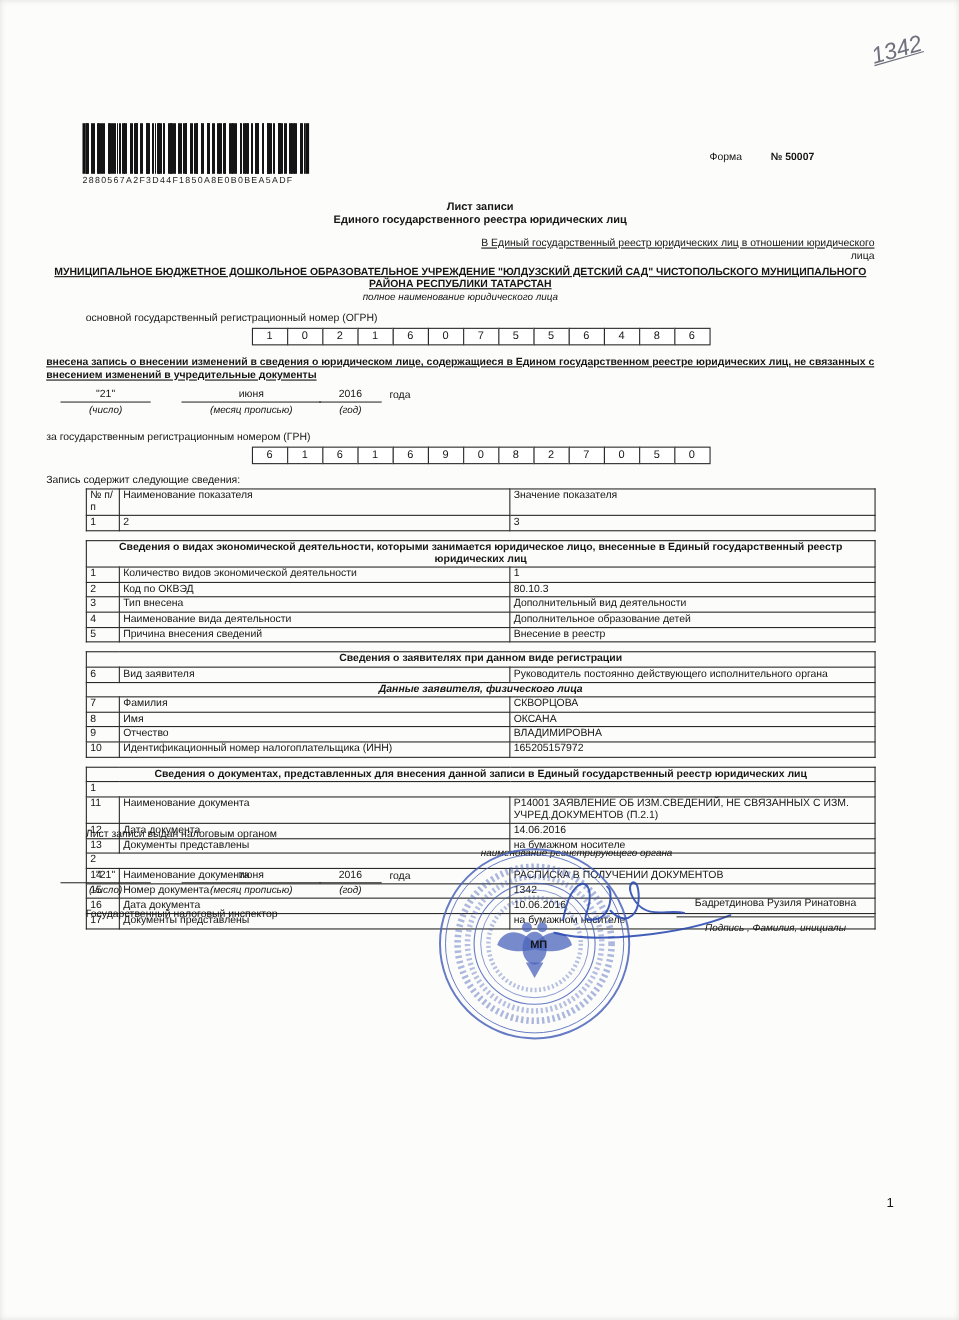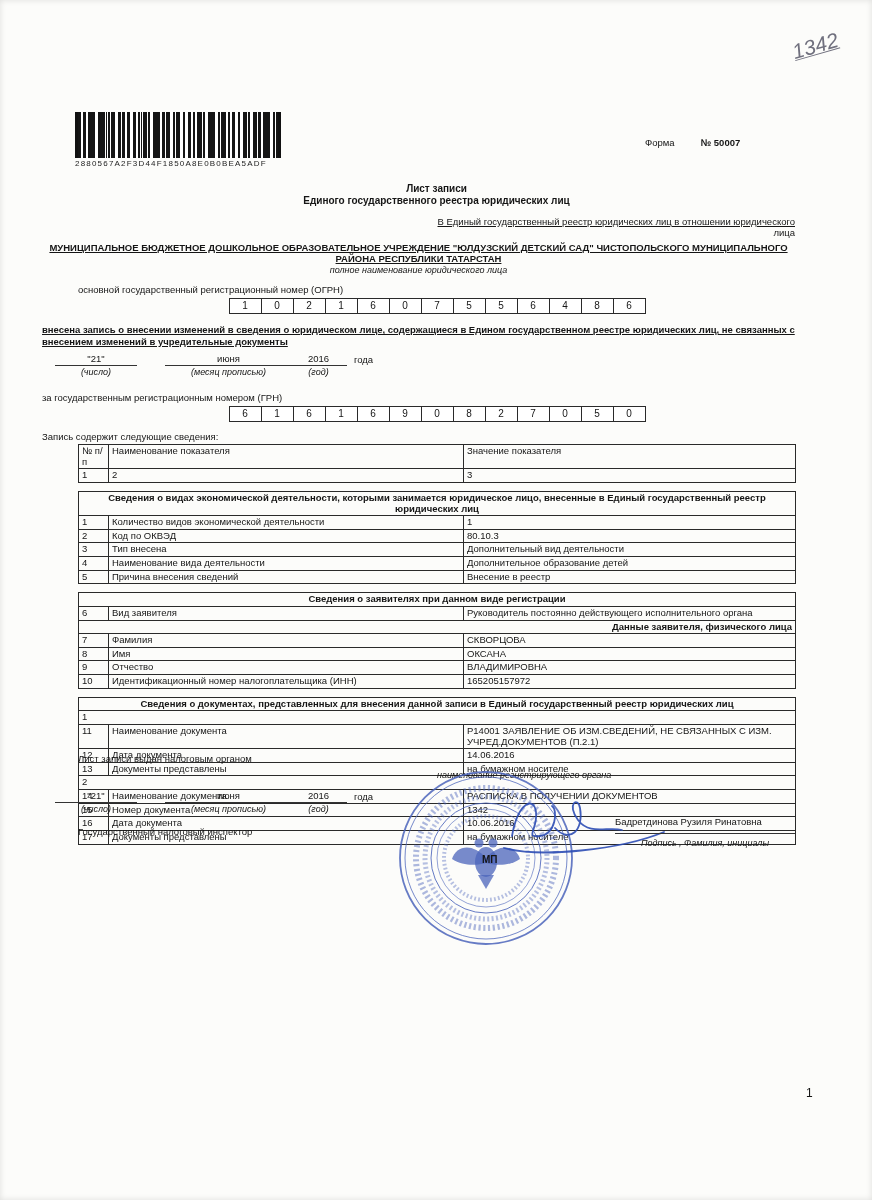--- a/index.html
+++ b/index.html
@@ -64,34 +64,34 @@
   .date-suffix { position:absolute; left:312px; top:1px; }
 
   .grn-label { margin-top:11px; }
   .record-intro { margin-top:9px; }
 
   table.t { border-collapse:collapse; width:717px; margin-left:36px; table-layout:fixed; }
   table.t td { border:1px solid #2a2a2a; font-size:9.5px; padding:1px 3px 1px 3px; vertical-align:top; line-height:1.12; word-wrap:break-word; }
   .c1 { width:30px; } .c2 { width:355px; } .c3 { width:332px; }
   .tc { text-align:left; }
   .sec-title { font-weight:bold; text-align:center; }
-  .subhead { font-weight:bold; text-align:right; }
+  .subhead { font-weight:bold; font-style:italic; text-align:center; }
   .mt8 { margin-top:8px; } .mt2 { margin-top:2px; }
 
   
   .footer { position:absolute; left:0; top:742px; width:753px; height:260px; }
   .issued-label { position:absolute; left:36px; top:11px; }
   .authority { position:absolute; left:395px; top:2px; width:358px; text-align:center; border-bottom:1px solid #333; padding-bottom:2px; line-height:11px; }
   .authority-caption { position:absolute; left:395px; top:28px; width:358px; text-align:left; font-style:italic; font-size:9px; }
   .footer-date { position:absolute; left:0; top:42px; width:400px; }
   .inspector { position:absolute; left:36px; top:84px; }
   .stamp { position:absolute; left:352px; top:24px; }
   .mp-mark { position:absolute; left:440px; top:112px; font-weight:bold; font-size:10px; }
   .signature { position:absolute; left:458px; top:44px; }
-  .signer { position:absolute; left:573px; top:74px; width:180px; border-bottom:1px solid #333; padding-bottom:6px; }
+  .signer { position:absolute; left:573px; top:74px; width:180px; text-align:center; border-bottom:1px solid #333; padding-bottom:6px; }
   .signer-caption { position:absolute; left:573px; top:96px; width:180px; text-align:center; font-style:italic; font-size:9px; }
 
   .page-number { position:absolute; left:806px; top:1086px; font-size:12px; }
 </style>
 </head>
 <body>
 
 <div class="page">
 
   <div class="handwritten">1342</div>

